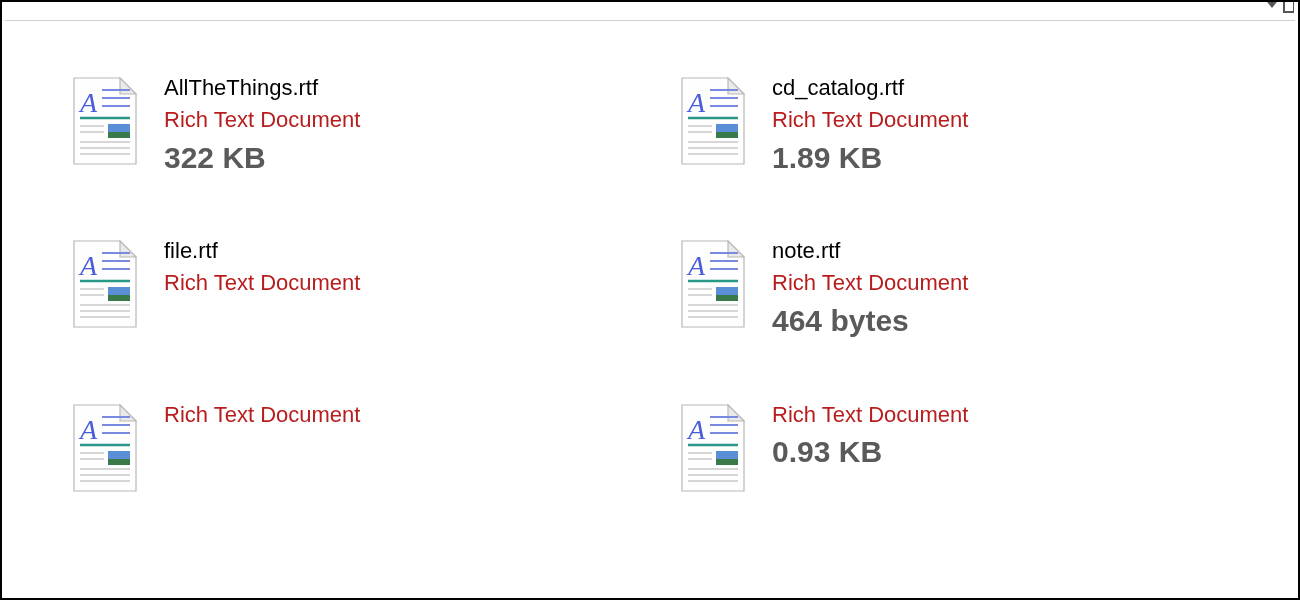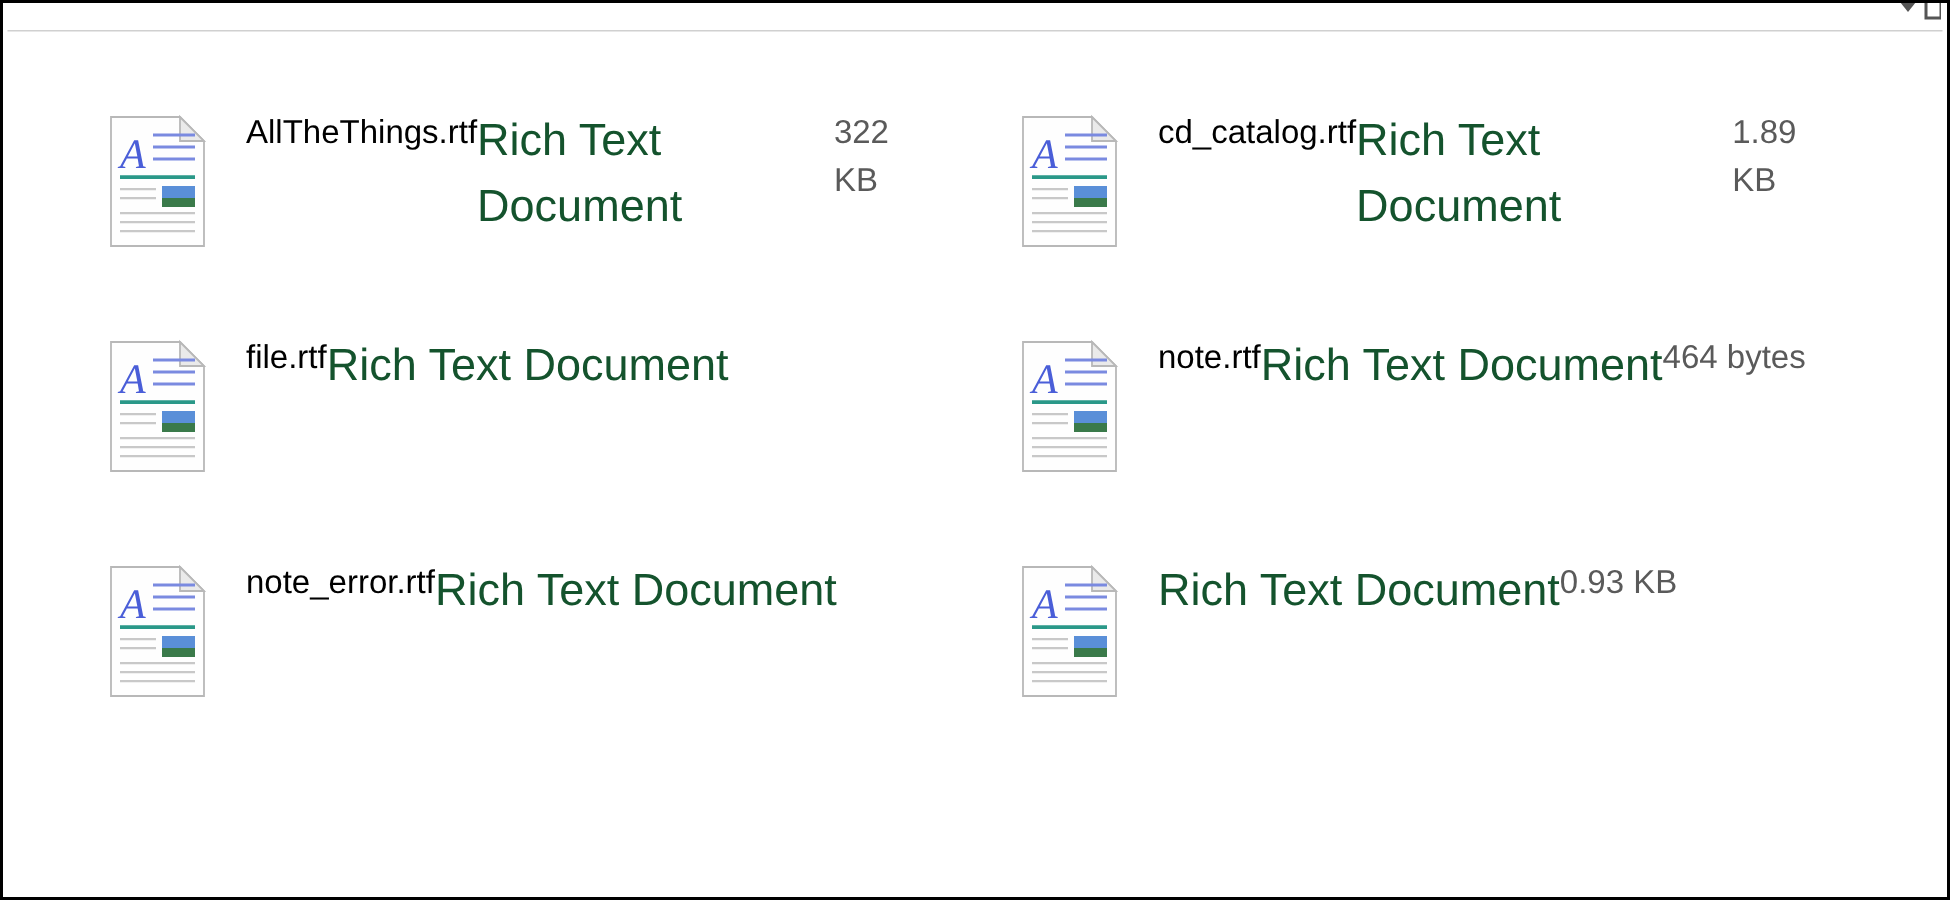--- a/index.html
+++ b/index.html
@@ -38,37 +38,37 @@
       cursor: pointer;
     }
     .file-icon {
       width: 66px;
       height: 90px;
       flex-shrink: 0;
       margin-top: 4px;
     }
     .file-info {
       display: flex;
-      flex-direction: row;
+      flex-direction: column;
       line-height: 1.45;
     }
     .file-name {
       font-size: 22px;
       color: #000;
       font-weight: 400;
     }
     .file-type {
+      font-size: 22px;
+      color: #b91c1c;
+      font-weight: 400;
+    }
+    .file-size {
       font-size: 30px;
-      color: #14532d;
-      font-weight: 400;
-    }
-    .file-size {
-      font-size: 22px;
       color: #5a5a5a;
-      font-weight: 400;
+      font-weight: 700;
     }
     .corner-decor {
       position: absolute;
       top: -4px;
       right: 4px;
       width: 30px;
       height: 16px;
     }
   </style>
 </head>
@@ -199,21 +199,20 @@
         <line x1="8" y1="50" x2="32" y2="50" stroke="#c8c8c8" stroke-width="1.5"></line>
         <rect x="36" y="48" width="22" height="14" fill="#5a8fd8"></rect>
         <rect x="36" y="56" width="22" height="6" fill="#3a7a4a"></rect>
         <line x1="8" y1="56" x2="32" y2="56" stroke="#c8c8c8" stroke-width="1.5"></line>
         <line x1="8" y1="66" x2="58" y2="66" stroke="#c8c8c8" stroke-width="1.5"></line>
         <line x1="8" y1="72" x2="58" y2="72" stroke="#c8c8c8" stroke-width="1.5"></line>
         <line x1="8" y1="78" x2="58" y2="78" stroke="#c8c8c8" stroke-width="1.5"></line>
       </svg>
     </span>
     <div class="file-info">
-      <span class="file-name">note_error.rtf</span>
       <span class="file-type">Rich Text Document</span>
     </div>
   </div>
 
   <div class="file-item">
     <span class="file-icon">
       <svg viewBox="0 0 66 90" width="66" height="90">
         <path d="M2 2 L48 2 L64 18 L64 88 L2 88 Z" fill="#fefefe" stroke="#b8b8b8" stroke-width="1.2"></path>
         <path d="M48 2 L48 18 L64 18 Z" fill="#eaeaea" stroke="#b8b8b8" stroke-width="1.2"></path>
         <text x="8" y="36" font-family="Georgia,serif" font-style="italic" font-size="28" fill="#4a5ed8">A</text>

